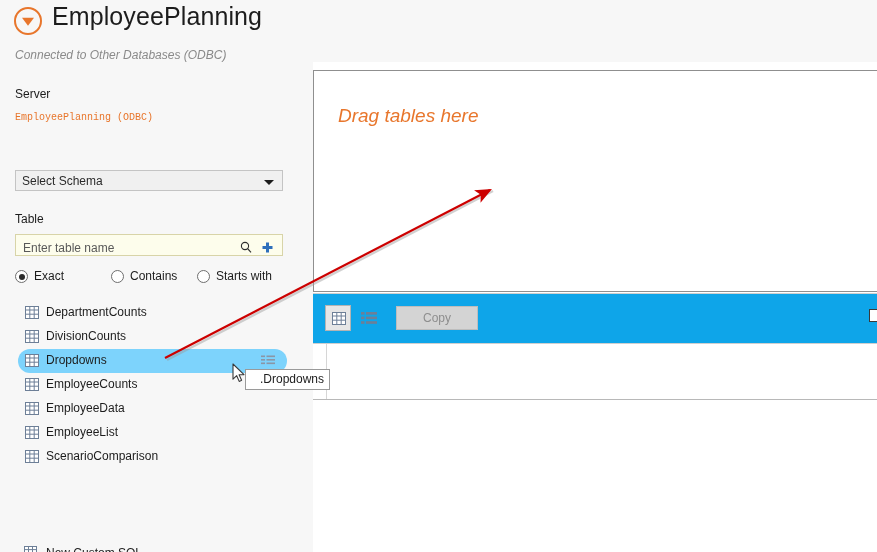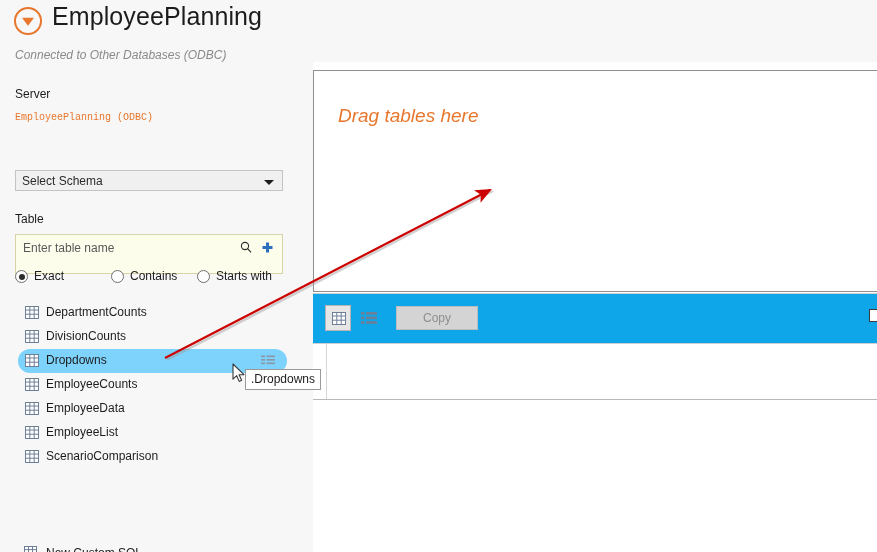--- a/index.html
+++ b/index.html
@@ -104,21 +104,21 @@
     right: 8px; top: 9px;
     width: 0; height: 0;
     border-left: 5px solid transparent;
     border-right: 5px solid transparent;
     border-top: 5px solid #1c1c1c;
   }
   #table-label { top: 150px; }
   #table-search {
     position: absolute;
     left: 15px; top: 172px;
-    width: 268px; height: 40px;
+    width: 268px; height: 22px;
     background: #fdfdec;
     border: 1px solid #d8d4a8;
     box-sizing: border-box;
   }
   #table-search .placeholder {
     position: absolute;
     left: 7px; top: 6px;
     font-size: 12px;
     color: #595959;
     white-space: nowrap;
@@ -233,21 +233,21 @@
   #cursor {
     position: absolute;
     left: 232px; top: 363px;
     z-index: 40;
   }
   #tooltip {
     position: absolute;
     left: 245px; top: 369px;
     background: #ffffff;
     border: 1px solid #9a9a9a;
-    padding: 2px 5px 3px 5px;
+    padding: 2px 5px 3px 14px;
     font-size: 12px;
     color: #1c1c1c;
     white-space: nowrap;
     z-index: 35;
   }
 
   
   #canvas {
     position: absolute;
     left: 313px; top: 70px;

